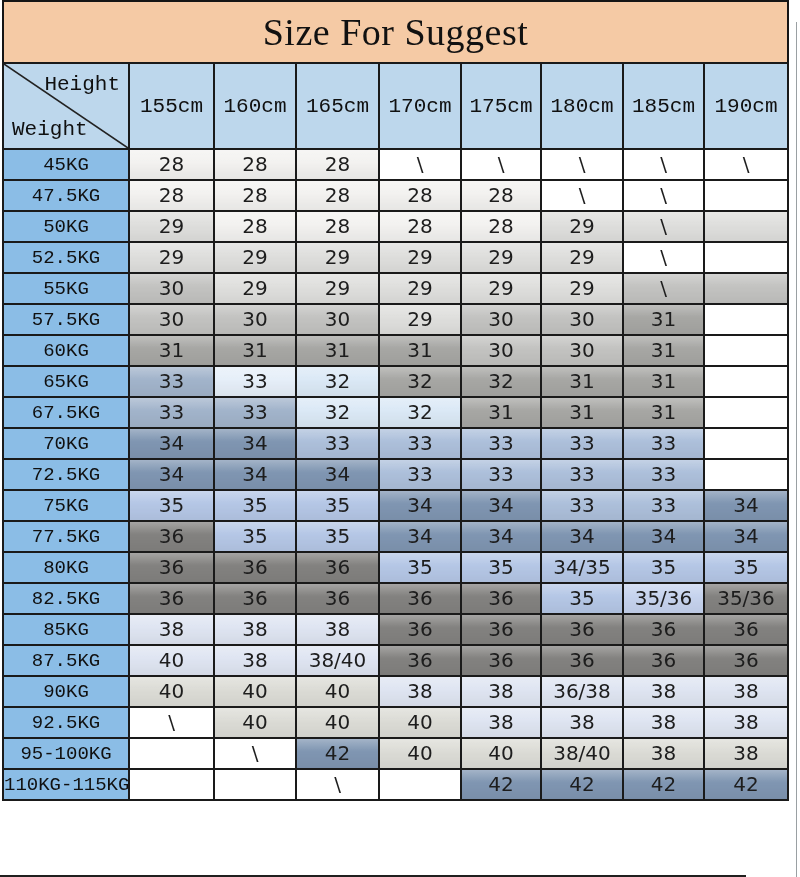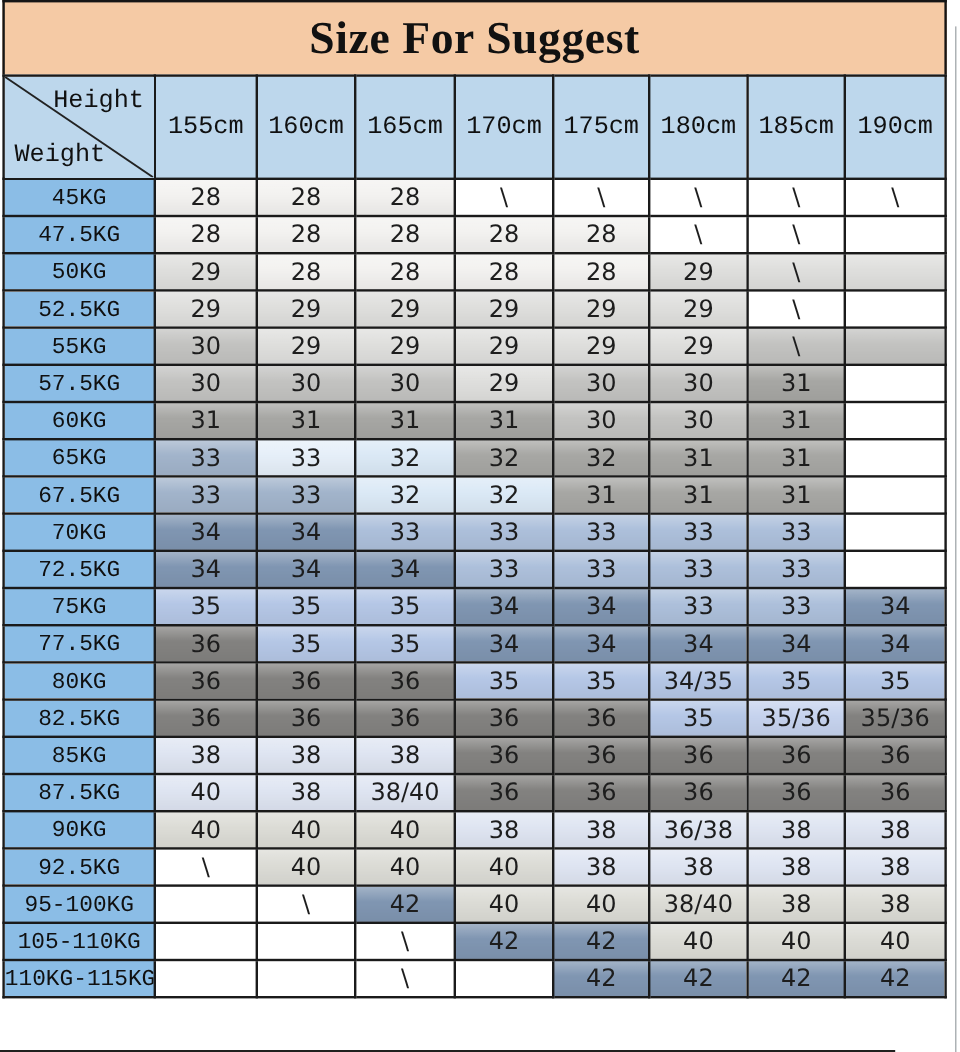--- a/index.html
+++ b/index.html
@@ -15,21 +15,21 @@
   .edge-bottom{position:absolute;left:0;bottom:0;height:2px;width:746px;background:#20201e;}
 
   .sheet{position:absolute;left:2px;top:0;width:787px;}
 
   .title-bar{
     box-sizing:border-box;height:62px;
     background:#F5CAA5;
     border:2px solid #151515;border-bottom:none;
     display:flex;align-items:center;justify-content:center;
     font-family:"Liberation Serif",serif;
-    font-weight:bold;font-size:38px;color:#111;
+    font-weight:normal;font-size:38px;color:#111;
     letter-spacing:0.5px;
   }
 
   table{border-collapse:collapse;table-layout:fixed;width:787px;}
   col.c-weight{width:126px;}
   col.c0{width:85px;}col.c1{width:82px;}col.c2{width:83px;}col.c3{width:82px;}
   col.c4{width:80px;}col.c5{width:82px;}col.c6{width:81px;}col.c7{width:84px;}
 
   th,td{
     border:2px solid #1a1a1a;padding:0;text-align:center;
@@ -318,31 +318,20 @@
             <td style="background-color: rgb(255, 255, 255);"></td>
             <td style="background-color: rgb(255, 255, 255);">\</td>
             <td class="shaded" style="background-color: rgb(128, 150, 178);">42</td>
             <td class="shaded" style="background-color: rgb(220, 220, 214);">40</td>
             <td class="shaded" style="background-color: rgb(220, 220, 214);">40</td>
             <td class="shaded" style="background-color: rgb(220, 220, 214);">38/40</td>
             <td class="shaded" style="background-color: rgb(220, 220, 214);">38</td>
             <td class="shaded" style="background-color: rgb(220, 220, 214);">38</td>
           </tr>
           <tr>
-            <th>105-110KG</th>
-            <td style="background-color: rgb(255, 255, 255);"></td>
-            <td style="background-color: rgb(255, 255, 255);"></td>
-            <td style="background-color: rgb(255, 255, 255);">\</td>
-            <td class="shaded" style="background-color: rgb(128, 150, 178);">42</td>
-            <td class="shaded" style="background-color: rgb(128, 150, 178);">42</td>
-            <td class="shaded" style="background-color: rgb(220, 220, 214);">40</td>
-            <td class="shaded" style="background-color: rgb(220, 220, 214);">40</td>
-            <td class="shaded" style="background-color: rgb(220, 220, 214);">40</td>
-          </tr>
-          <tr>
             <th>110KG-115KG</th>
             <td style="background-color: rgb(255, 255, 255);"></td>
             <td style="background-color: rgb(255, 255, 255);"></td>
             <td style="background-color: rgb(255, 255, 255);">\</td>
             <td style="background-color: rgb(255, 255, 255);"></td>
             <td class="shaded" style="background-color: rgb(128, 150, 178);">42</td>
             <td class="shaded" style="background-color: rgb(128, 150, 178);">42</td>
             <td class="shaded" style="background-color: rgb(128, 150, 178);">42</td>
             <td class="shaded" style="background-color: rgb(128, 150, 178);">42</td>
           </tr>

